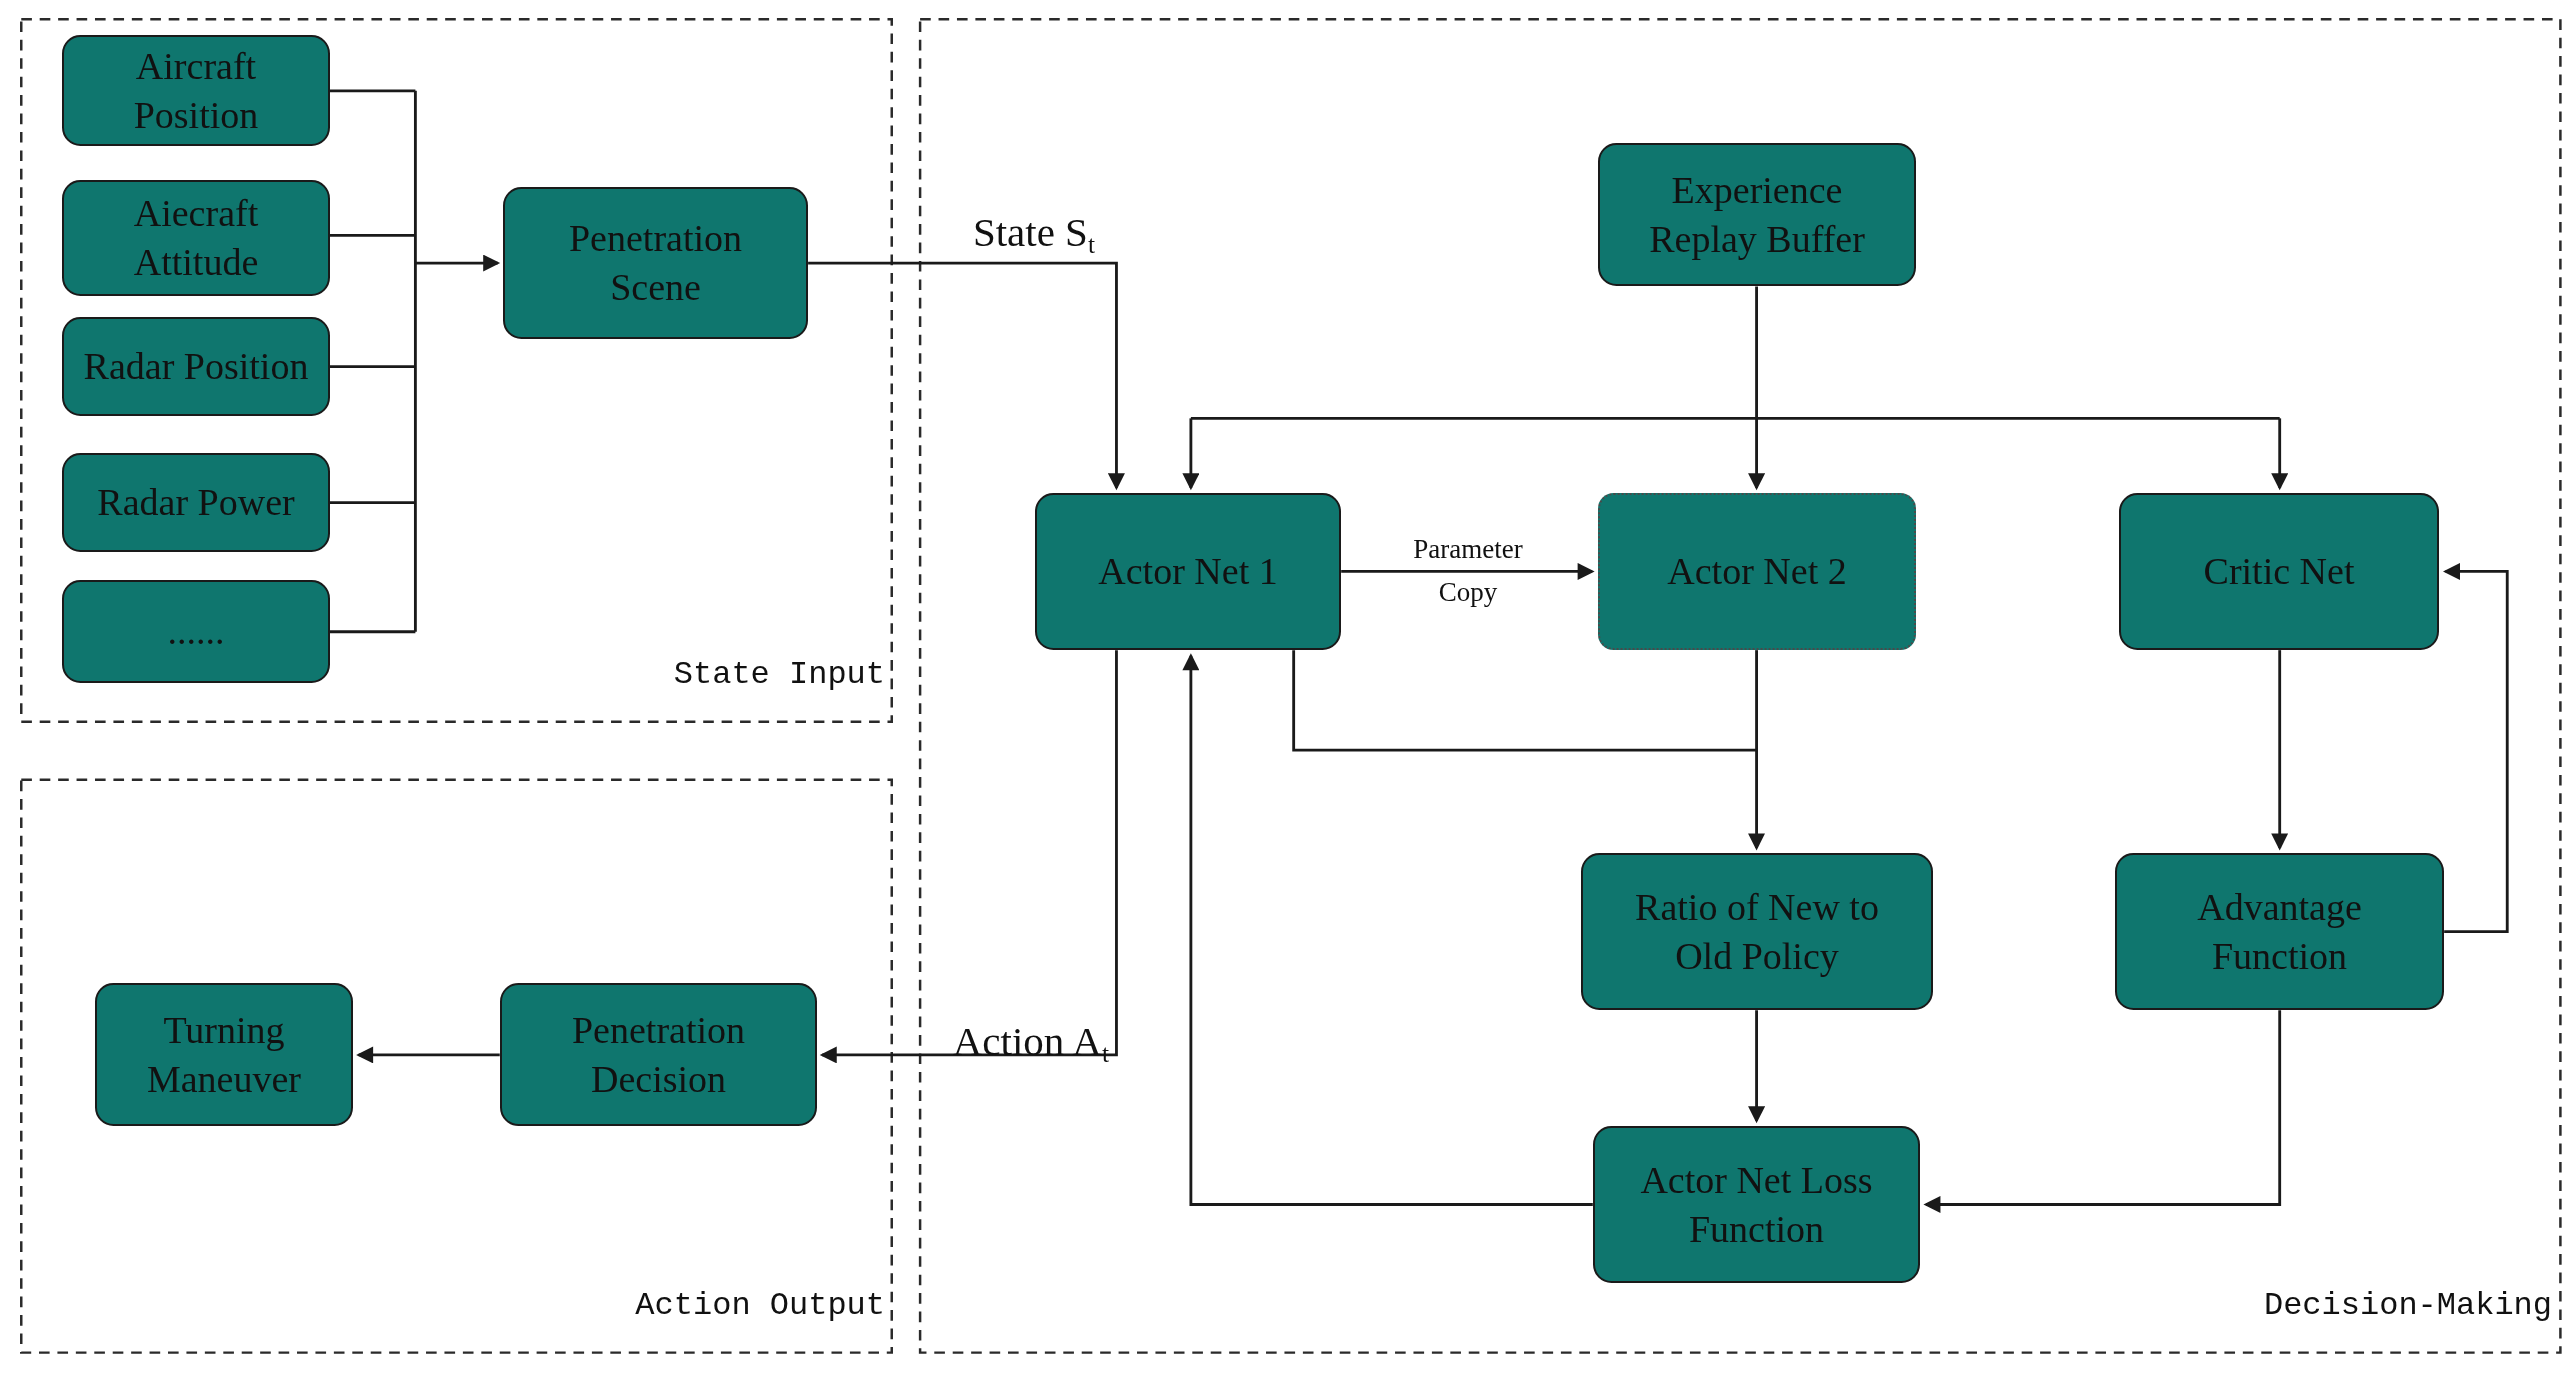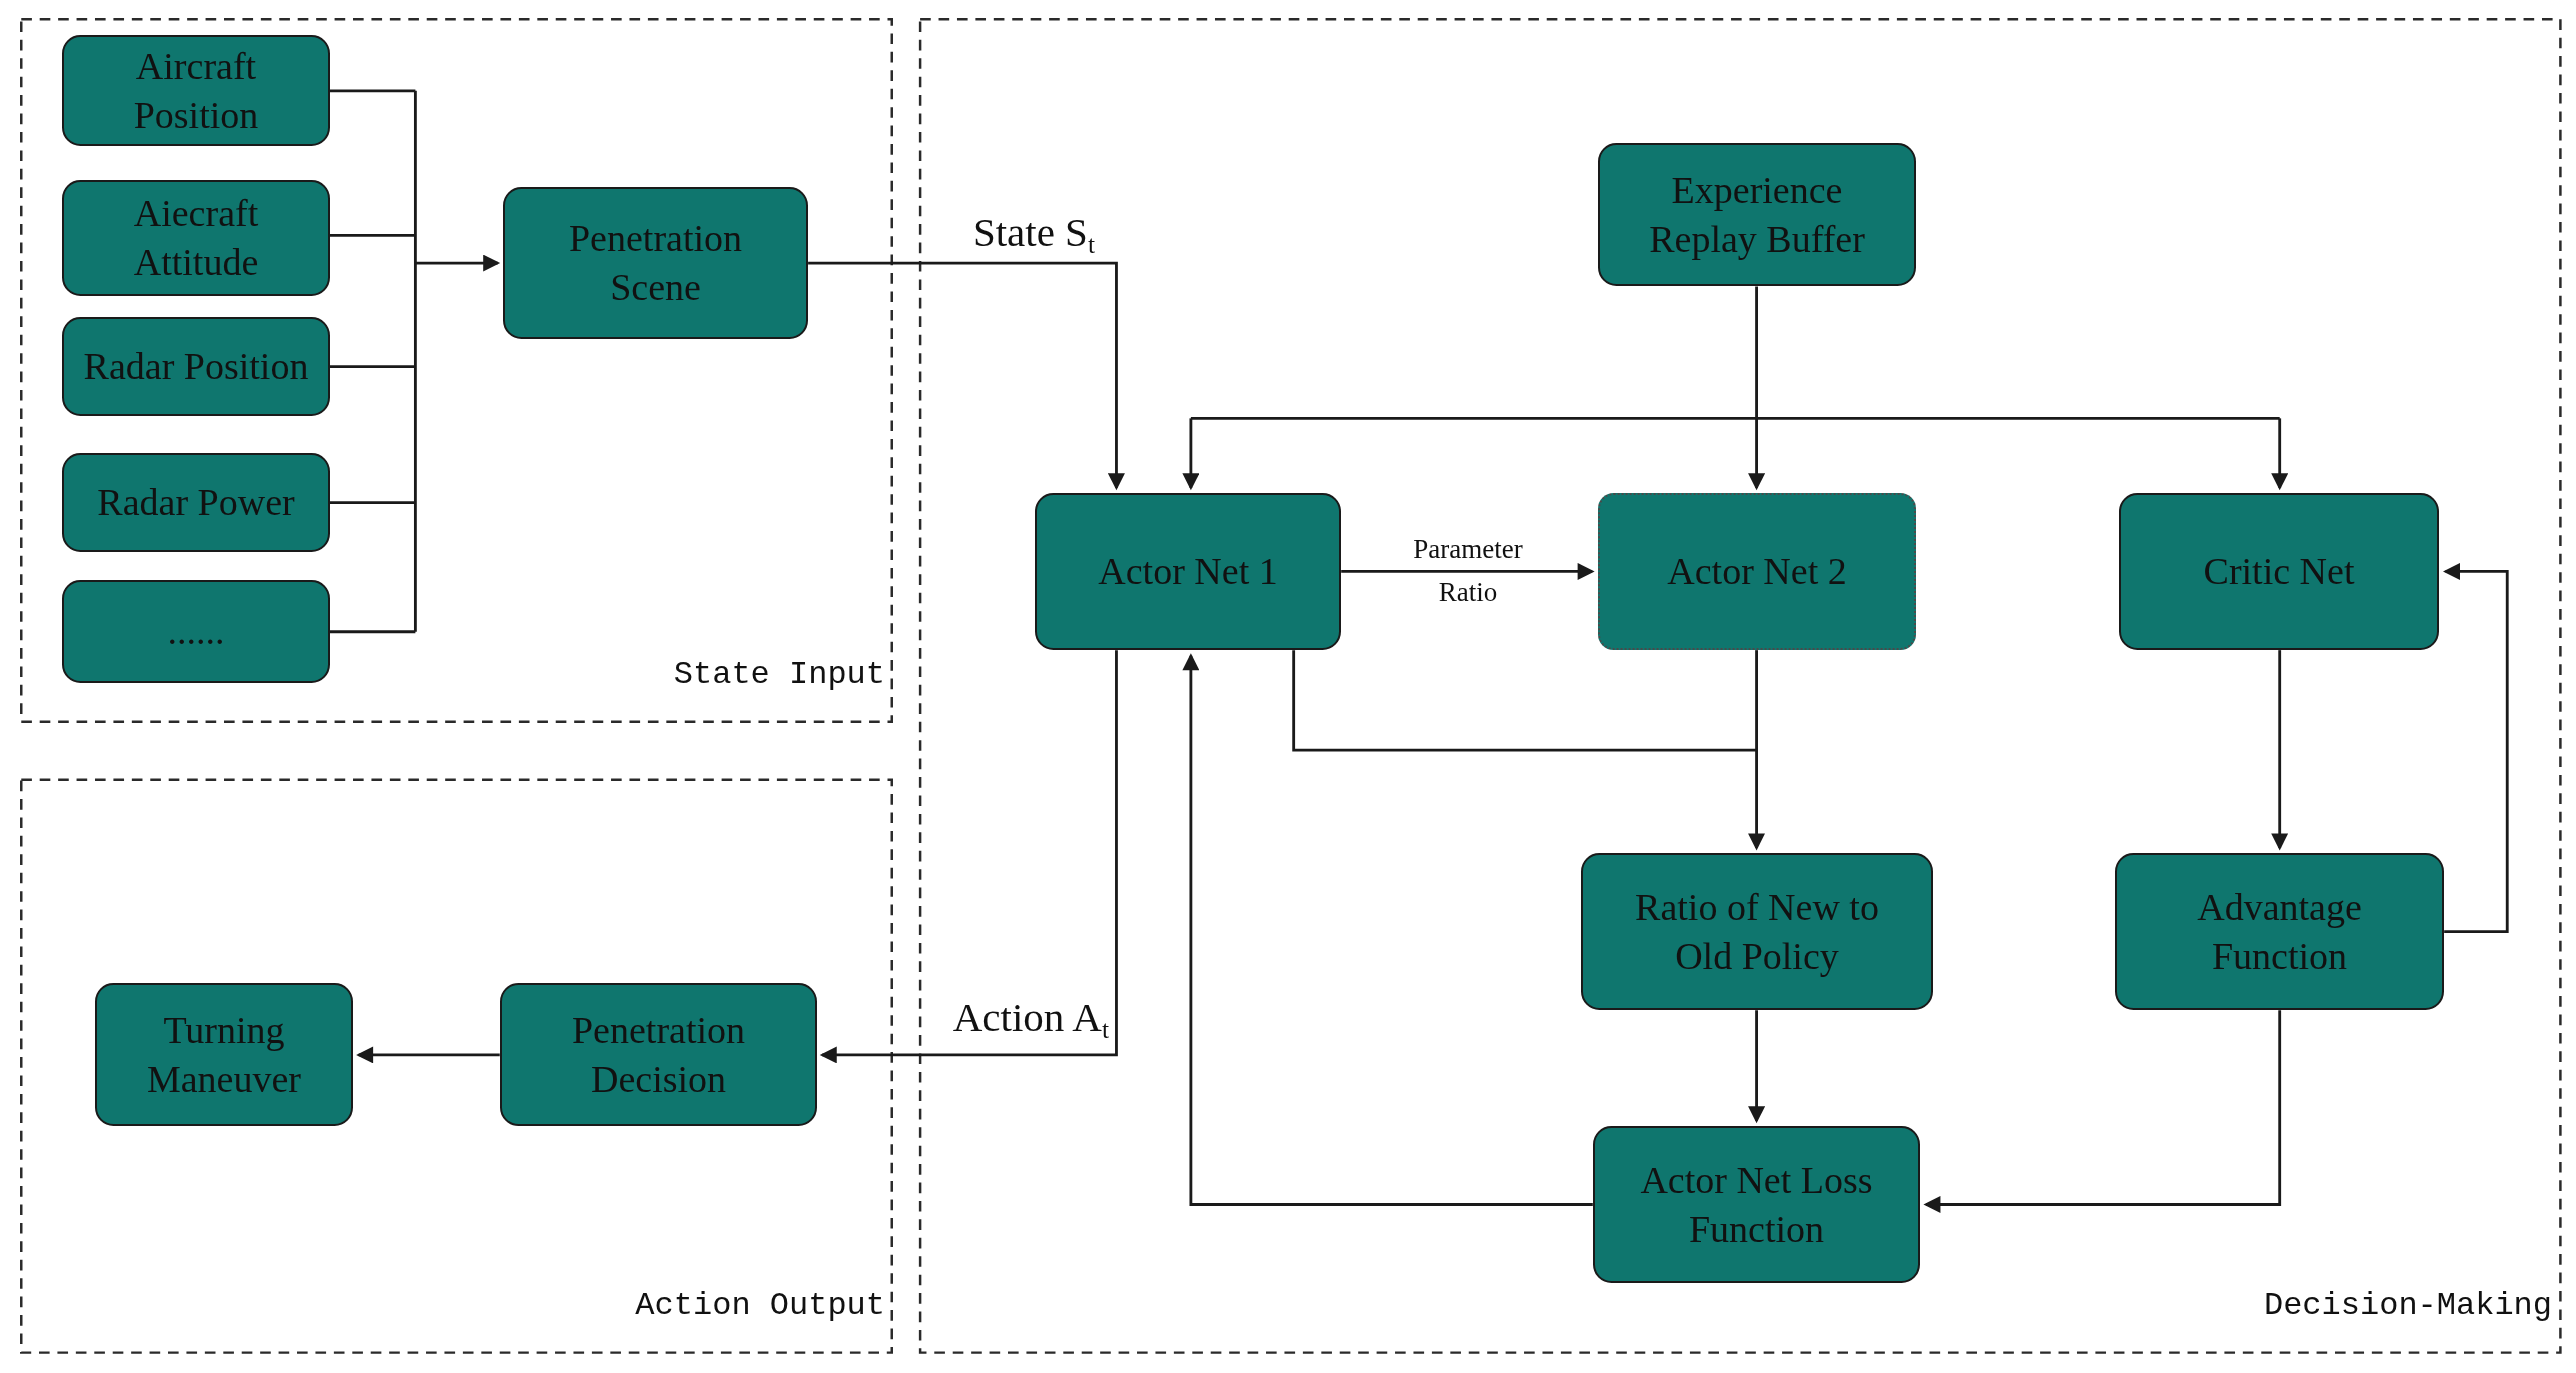--- a/index.html
+++ b/index.html
@@ -168,26 +168,26 @@
   <div class="node" style="left:95px; top:983px; width:258px; height:143px;">Turning
 Maneuver</div>
 
   <div class="node" style="left:500px; top:983px; width:317px; height:143px;">Penetration
 Decision</div>
 
   <div class="edge-label align-right" style="left:833px; top:208px; width:262px;">
     <span>State S</span><sub>t</sub>
   </div>
 
-  <div class="edge-label align-right" style="left:840px; top:993px; width:269px;">
+  <div class="edge-label align-right" style="left:840px; top:1017px; width:269px;">
     <span>Action A</span><sub>t</sub>
   </div>
 
   <div class="edge-label small" style="left:1326px; top:528px; width:284px;">Parameter
-Ratio</div>
+Copy</div>
 
   <div class="section-label" style="left:566px; top:656px; width:319px;">State Input</div>
 
   <div class="section-label" style="left:566px; top:1287px; width:319px;">Action Output</div>
 
   <div class="section-label" style="left:2226px; top:1287px; width:326px;">Decision-Making</div>
 
 </div>
 
 

